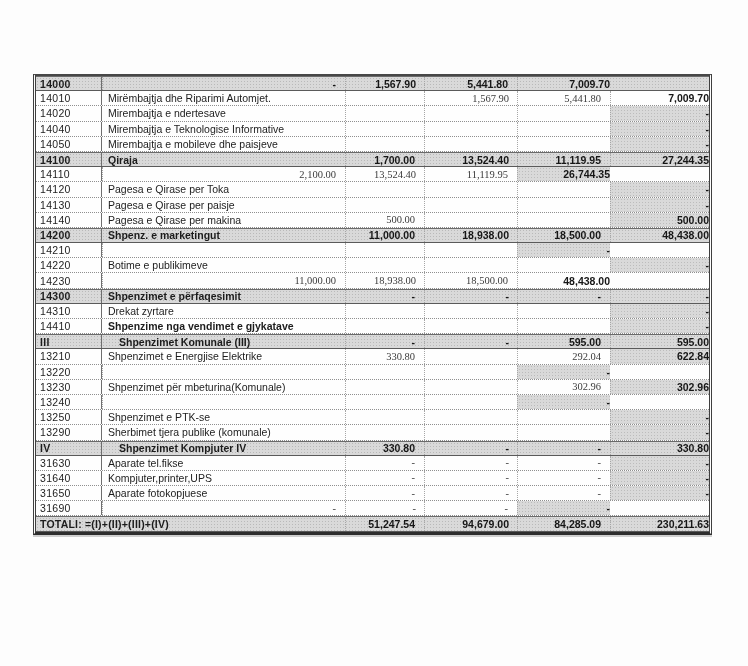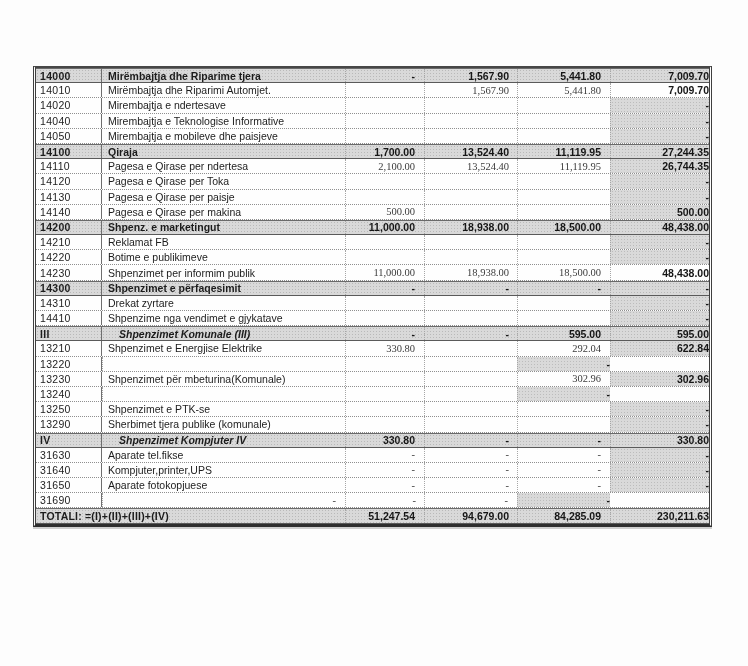--- a/index.html
+++ b/index.html
@@ -3,21 +3,21 @@
 <meta charset="utf-8">
 <style>
   html,body{margin:0;padding:0;}
   body{
     width:748px;height:666px;overflow:hidden;
     background:#ffffff;
     font-family:"Liberation Sans", sans-serif;
   }
   .page{position:relative;width:748px;height:666px;background:#fdfdfd;}
   .budget-table{
-    position:absolute;left:33px;top:66px;width:679px;
+    position:absolute;left:33px;top:74px;width:679px;
     box-sizing:border-box;
     border-top:2px solid #474747;
     border-bottom:3px solid #2e2e2e;
     border-left:3px double #3f3f3f;
     border-right:3px double #3f3f3f;
     box-shadow:0 2px 0 rgba(0,0,0,0.18);
     background:#fefefe;
   }
   .row{
     display:grid;
@@ -39,22 +39,22 @@
     border-top:1px solid #6a6a6a;
   }
   .cell{
     box-sizing:border-box;
     display:flex;align-items:center;
     overflow:hidden;white-space:nowrap;
     height:100%;
   }
   .code{padding-left:4px;border-right:1px solid #6e6e6e;letter-spacing:0.3px;}
   .desc{padding-left:6px;}
-  .desc.indent{padding-left:17px;font-style:italic;}
-  .bold-desc .desc{font-weight:normal;}
+  .desc.indent{padding-left:17px;}
+  .bold-desc .desc{font-weight:bold;}
   .val{
     justify-content:flex-end;
     font-family:"Liberation Serif", serif;
     color:#3b3b3b;
   }
   .c1{padding-right:9px;border-left:1px dotted #a6a6a6;}
   .c2{padding-right:8px;border-left:1px dotted #a6a6a6;}
   .c3{padding-right:9px;border-left:1px dotted #a6a6a6;}
   .c4{
     border-left:1px dotted #a6a6a6;
@@ -77,21 +77,20 @@
     letter-spacing:0.2px;
   }
 </style>
 </head>
 <body>
 
 <div class="page">
   <div class="budget-table">
       <div class="row shaded">
         <div class="cell code">14000</div>
-        <div class="cell desc">Mirëmbajtja dhe Riparime tjera</div>
         <div class="cell val c1">-</div>
         <div class="cell val c2">1,567.90</div>
         <div class="cell val c3">5,441.80</div>
         <div class="cell val c4">7,009.70</div>
       </div>
       <div class="row c4plain">
         <div class="cell code">14010</div>
         <div class="cell desc">Mirëmbajtja dhe Riparimi Automjet.</div>
         <div class="cell val c1"></div>
         <div class="cell val c2">1,567.90</div>
@@ -125,21 +124,20 @@
       <div class="row shaded">
         <div class="cell code">14100</div>
         <div class="cell desc">Qiraja</div>
         <div class="cell val c1">1,700.00</div>
         <div class="cell val c2">13,524.40</div>
         <div class="cell val c3">11,119.95</div>
         <div class="cell val c4">27,244.35</div>
       </div>
       <div class="row">
         <div class="cell code">14110</div>
-        <div class="cell desc">Pagesa e Qirase per ndertesa</div>
         <div class="cell val c1">2,100.00</div>
         <div class="cell val c2">13,524.40</div>
         <div class="cell val c3">11,119.95</div>
         <div class="cell val c4">26,744.35</div>
       </div>
       <div class="row">
         <div class="cell code">14120</div>
         <div class="cell desc">Pagesa e Qirase per Toka</div>
         <div class="cell val c1"></div>
         <div class="cell val c2"></div>
@@ -165,37 +163,35 @@
       <div class="row shaded">
         <div class="cell code">14200</div>
         <div class="cell desc">Shpenz. e marketingut</div>
         <div class="cell val c1">11,000.00</div>
         <div class="cell val c2">18,938.00</div>
         <div class="cell val c3">18,500.00</div>
         <div class="cell val c4">48,438.00</div>
       </div>
       <div class="row">
         <div class="cell code">14210</div>
-        <div class="cell desc">Reklamat FB</div>
         <div class="cell val c1"></div>
         <div class="cell val c2"></div>
         <div class="cell val c3"></div>
         <div class="cell val c4">-</div>
       </div>
       <div class="row">
         <div class="cell code">14220</div>
         <div class="cell desc">Botime e publikimeve</div>
         <div class="cell val c1"></div>
         <div class="cell val c2"></div>
         <div class="cell val c3"></div>
         <div class="cell val c4">-</div>
       </div>
       <div class="row c4plain">
         <div class="cell code">14230</div>
-        <div class="cell desc">Shpenzimet per informim publik</div>
         <div class="cell val c1">11,000.00</div>
         <div class="cell val c2">18,938.00</div>
         <div class="cell val c3">18,500.00</div>
         <div class="cell val c4">48,438.00</div>
       </div>
       <div class="row shaded">
         <div class="cell code">14300</div>
         <div class="cell desc">Shpenzimet e përfaqesimit</div>
         <div class="cell val c1">-</div>
         <div class="cell val c2">-</div>

